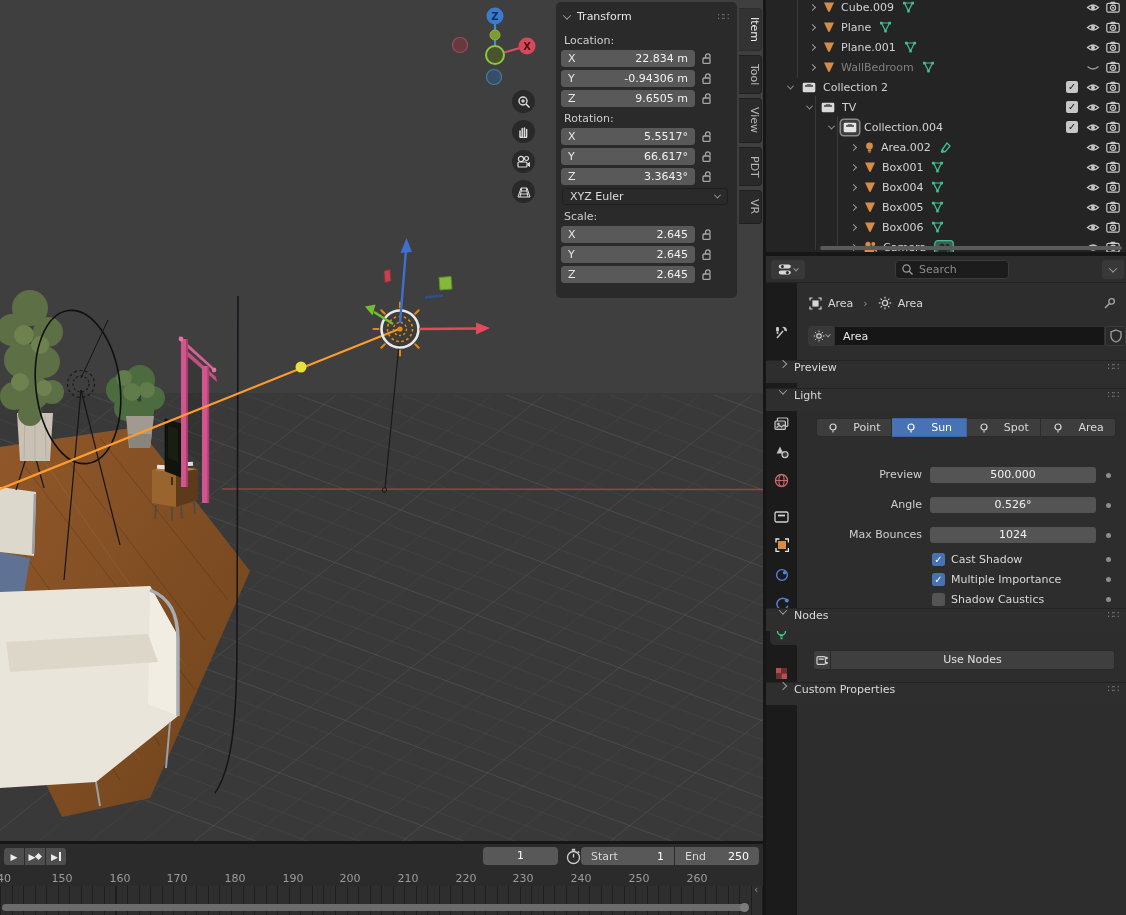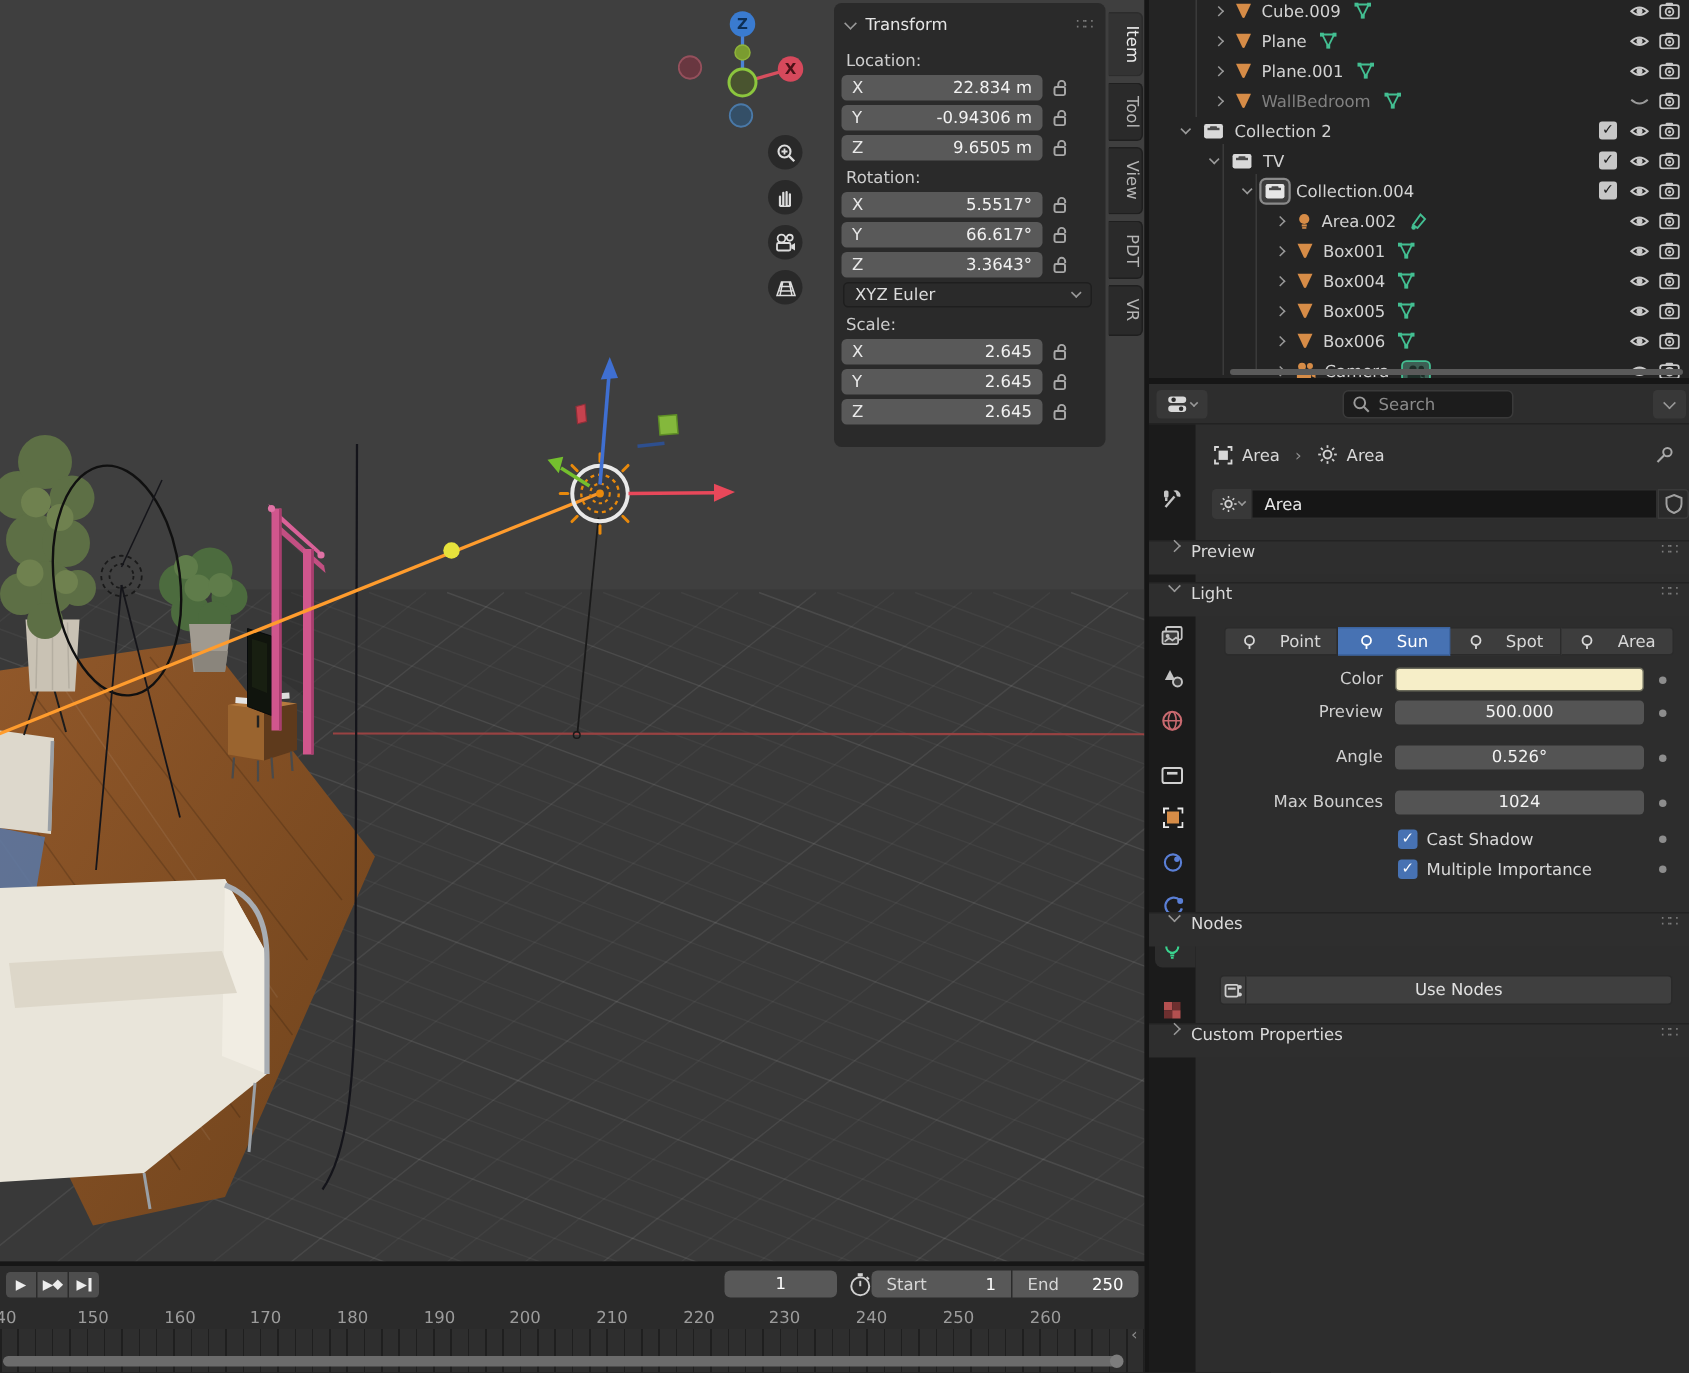--- a/index.html
+++ b/index.html
@@ -1303,25 +1303,20 @@
         <div class="ltype-btn">
           <svg width="12" height="12">
             <circle cx="6" cy="5" r="3" stroke="currentColor" stroke-width="1.2" fill="none"></circle>
             <line x1="6" y1="8.4" x2="6" y2="10.6" stroke="currentColor" stroke-width="1.2"></line>
           </svg>
           <span>Area</span>
         </div>
 
     </div>
 
-    <div class="prow" style="top:189px">
-      <span class="plabel">Color</span>
-      <div class="pswatch" style="background:#f6eec8"></div>
-      <span class="dot"></span>
-    </div>
     <div class="prow" style="top:211px">
       <span class="plabel">Preview</span>
       <div class="pfield">500.000</div>
       <span class="dot"></span>
     </div>
     <div class="prow" style="top:241px">
       <span class="plabel">Angle</span>
       <div class="pfield">0.526°</div>
       <span class="dot"></span>
     </div>
@@ -1338,20 +1333,25 @@
           <span class="lbl">Cast Shadow</span>
           <span class="dot"></span>
         </div>
 
         <div class="ptoggle">
           <span class="pcheck checked"><span>✓</span></span>
           <span class="lbl">Multiple Importance</span>
           <span class="dot"></span>
         </div>
 
+        <div class="ptoggle">
+          <span class="pcheck"></span>
+          <span class="lbl">Shadow Caustics</span>
+          <span class="dot"></span>
+        </div>
 
     </div>
 
     <div class="ppanel-head" style="top:352px">
       <span class="chev down"></span>
       <span>Nodes</span>
       <span class="grip">∷∷</span>
     </div>
     <div class="unodes-row">
       <div class="unodes-icon">

